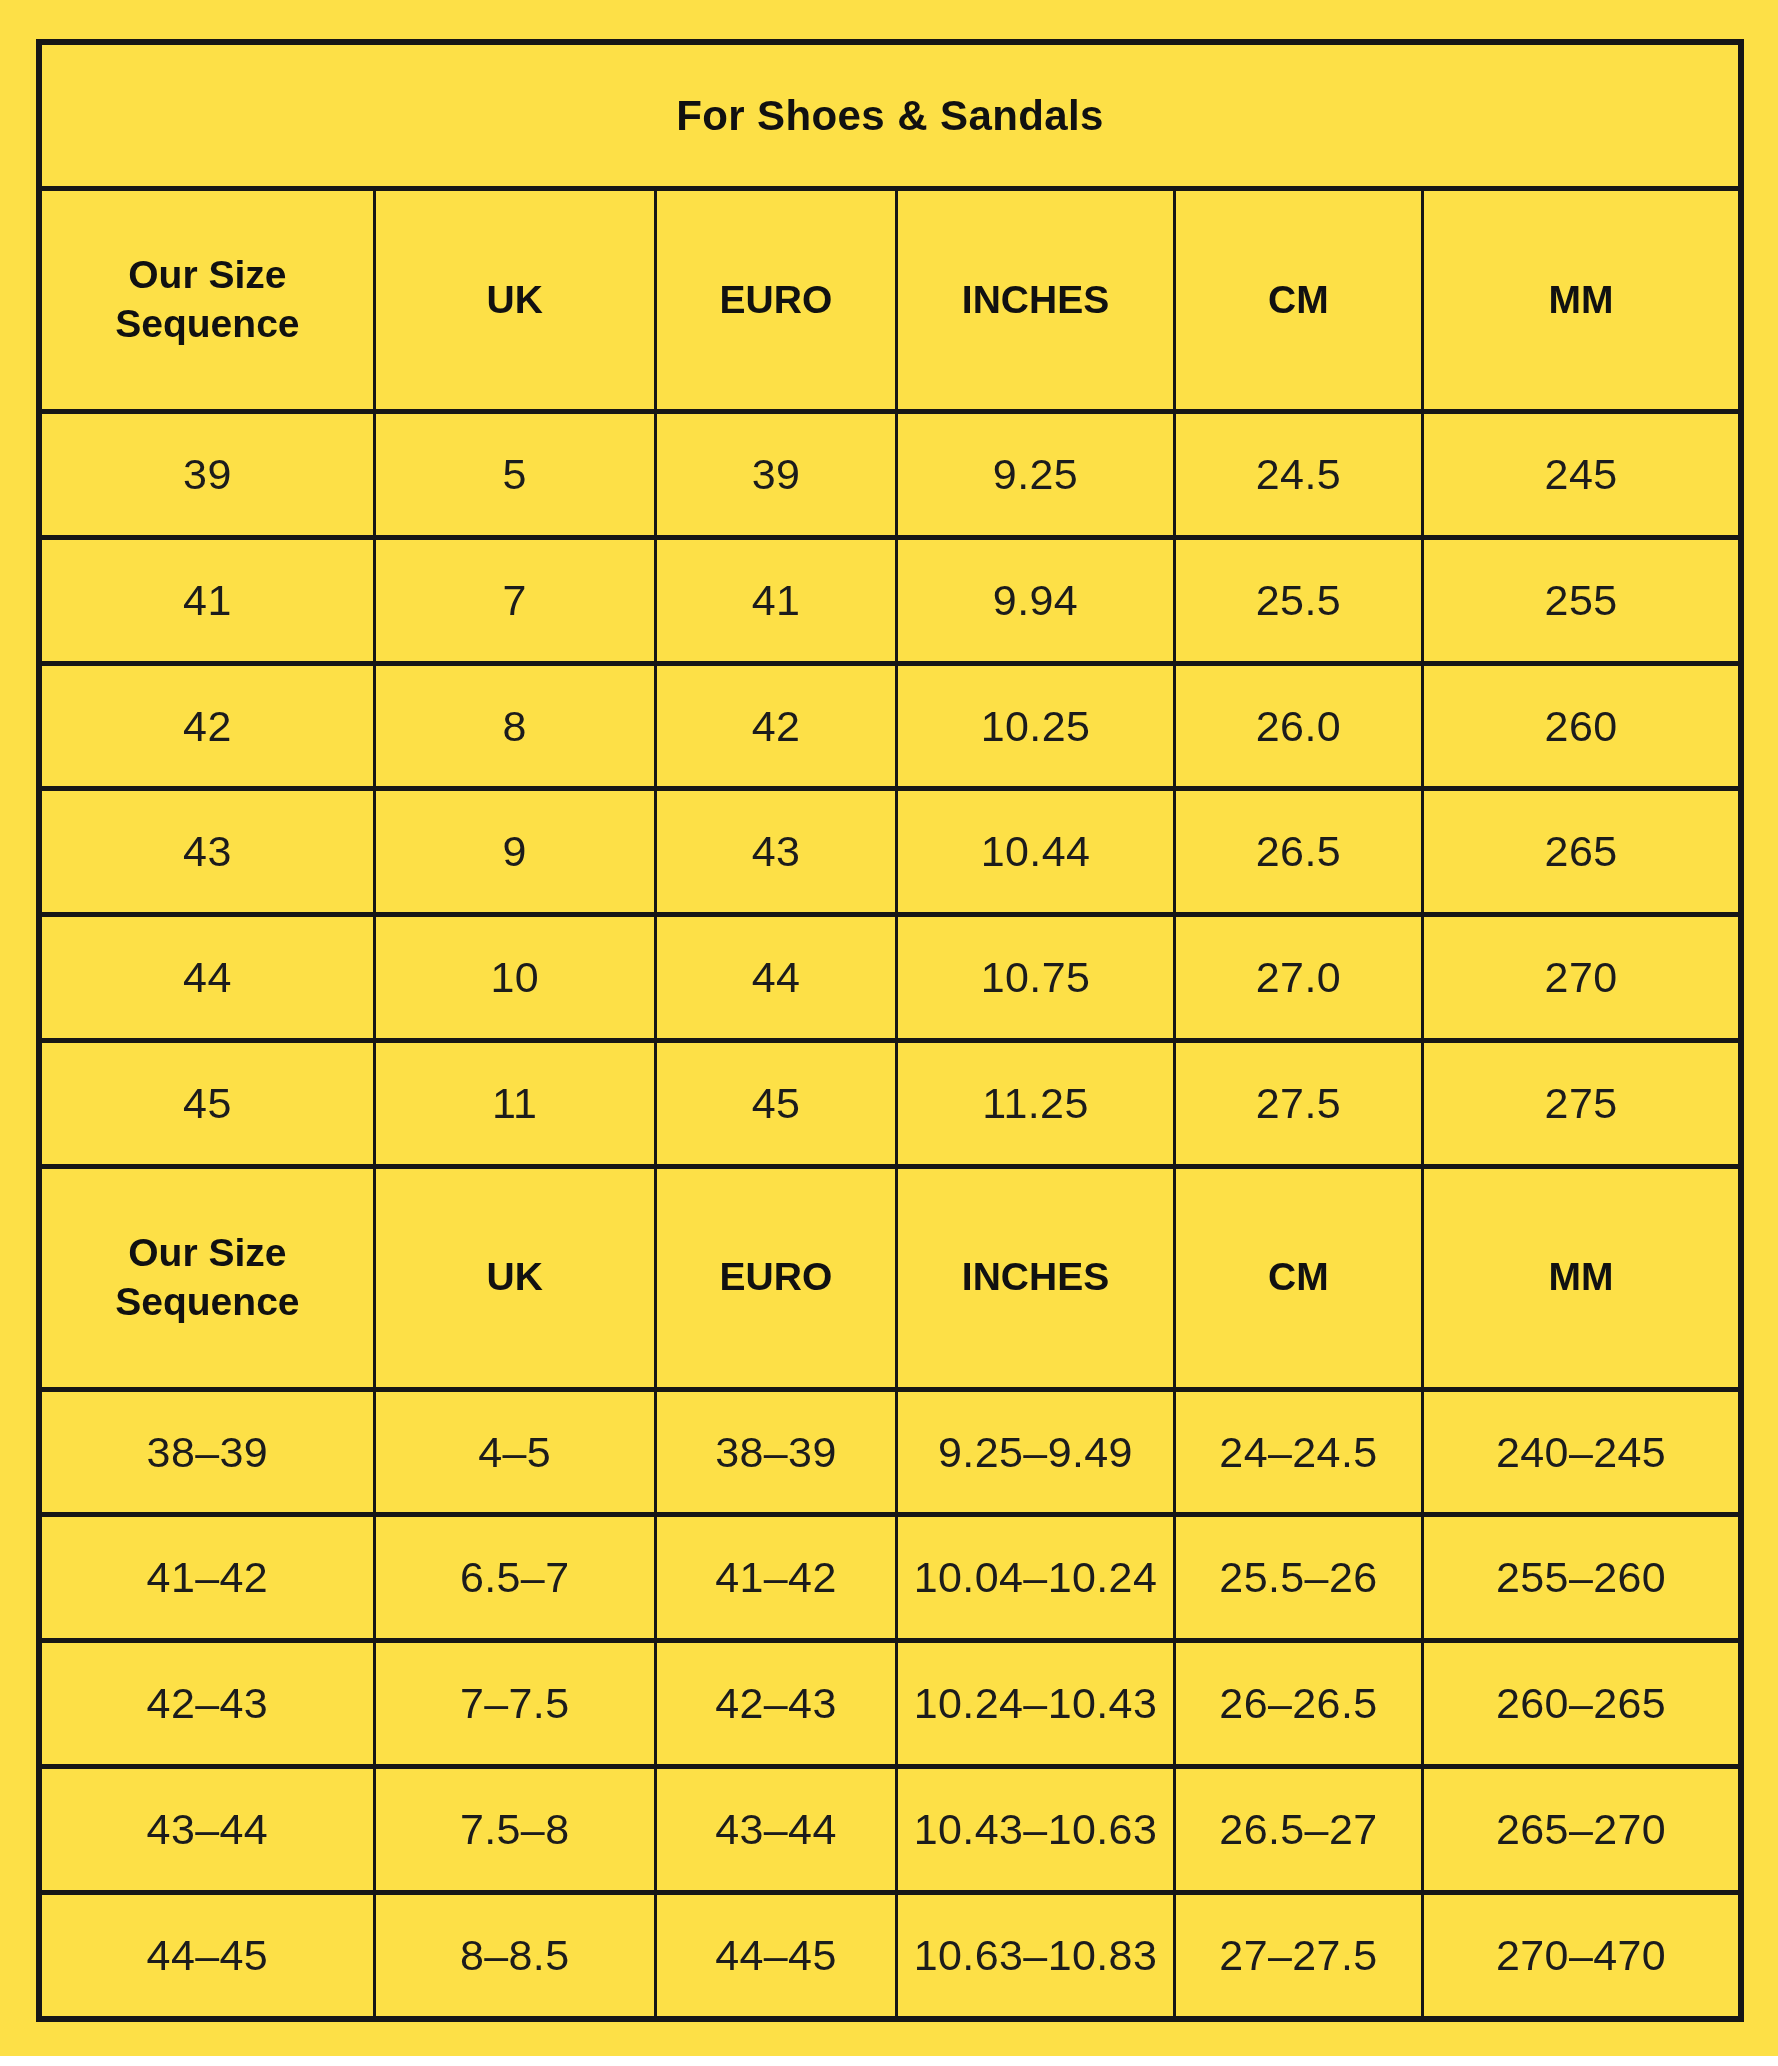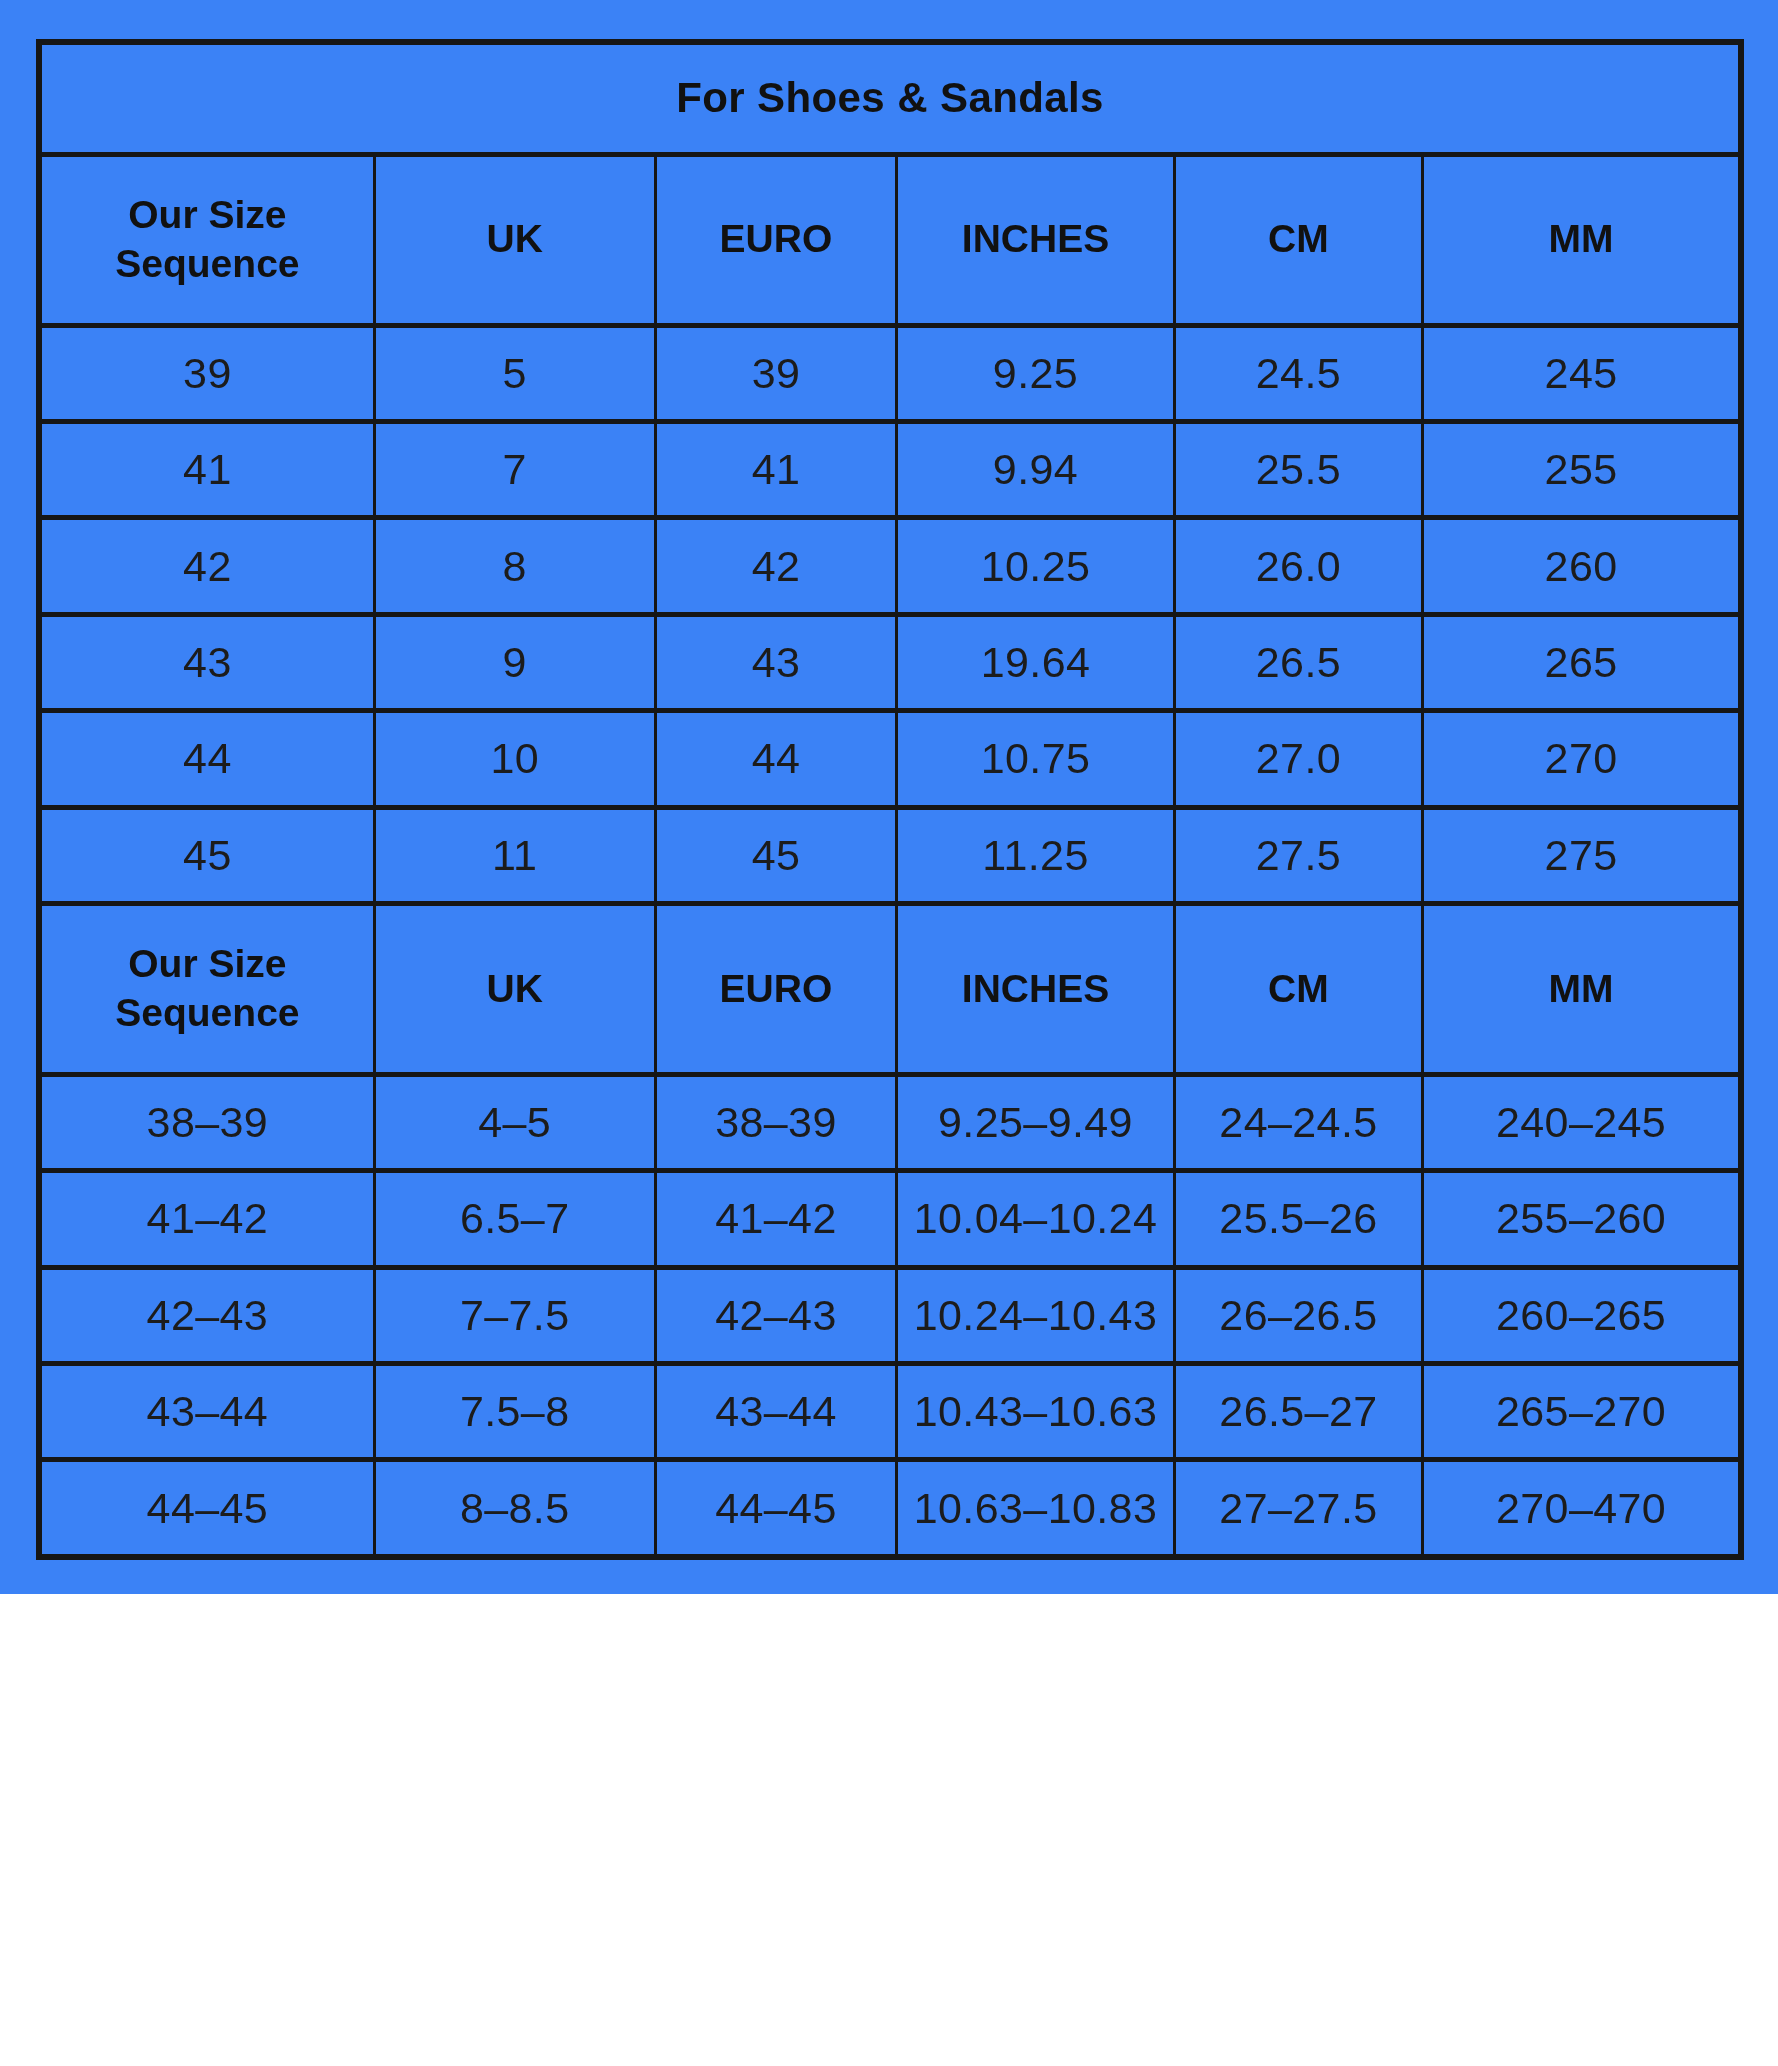--- a/index.html
+++ b/index.html
@@ -2,24 +2,24 @@
 <html style="font-size:12px"><head>
 <meta charset="utf-8">
 <style>
   html, body {
     margin: 0;
     padding: 0;
     background: #ffffff;
   }
   .sheet {
     width: 1778px;
-    height: 1594px;
+    height: 2056px;
     box-sizing: border-box;
     padding: 39px 34px 34px 36px;
-    background: #3b82f6;
+    background: #fde047;
     font-family: "Liberation Sans", "DejaVu Sans", sans-serif;
     color: #161616;
   }
   table.size-chart {
     width: 100%;
     height: 100%;
     border-collapse: collapse;
     table-layout: fixed;
     border: 6px solid #161616;
   }
@@ -118,21 +118,21 @@
         <td>8</td>
         <td>42</td>
         <td>10.25</td>
         <td>26.0</td>
         <td>260</td>
       </tr>
       <tr class="row-data">
         <td>43</td>
         <td>9</td>
         <td>43</td>
-        <td>19.64</td>
+        <td>10.44</td>
         <td>26.5</td>
         <td>265</td>
       </tr>
       <tr class="row-data">
         <td>44</td>
         <td>10</td>
         <td>44</td>
         <td>10.75</td>
         <td>27.0</td>
         <td>270</td>

